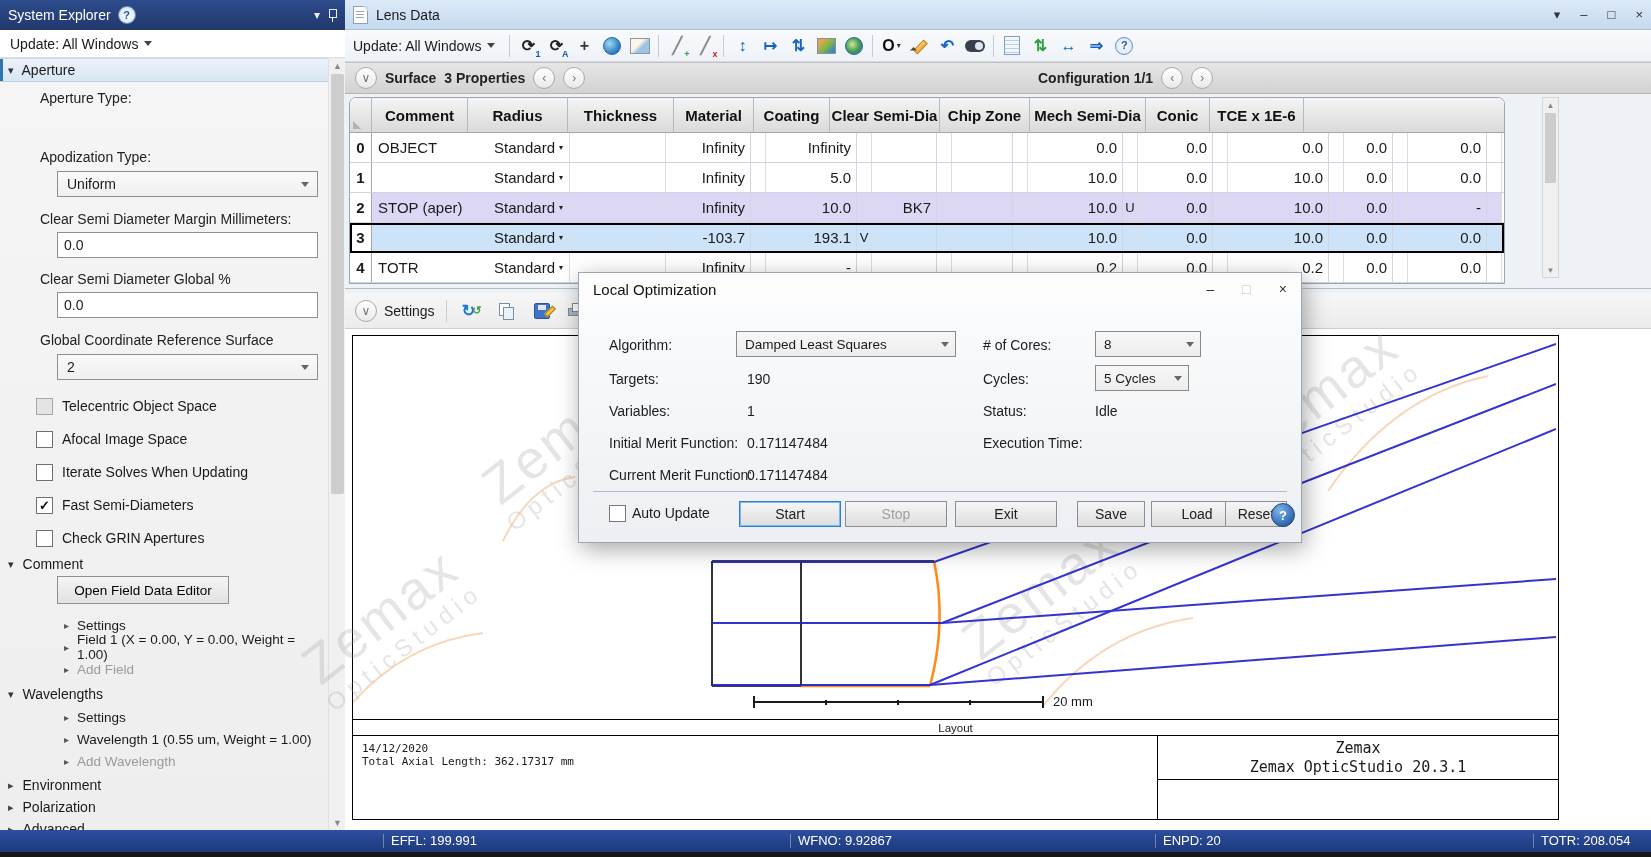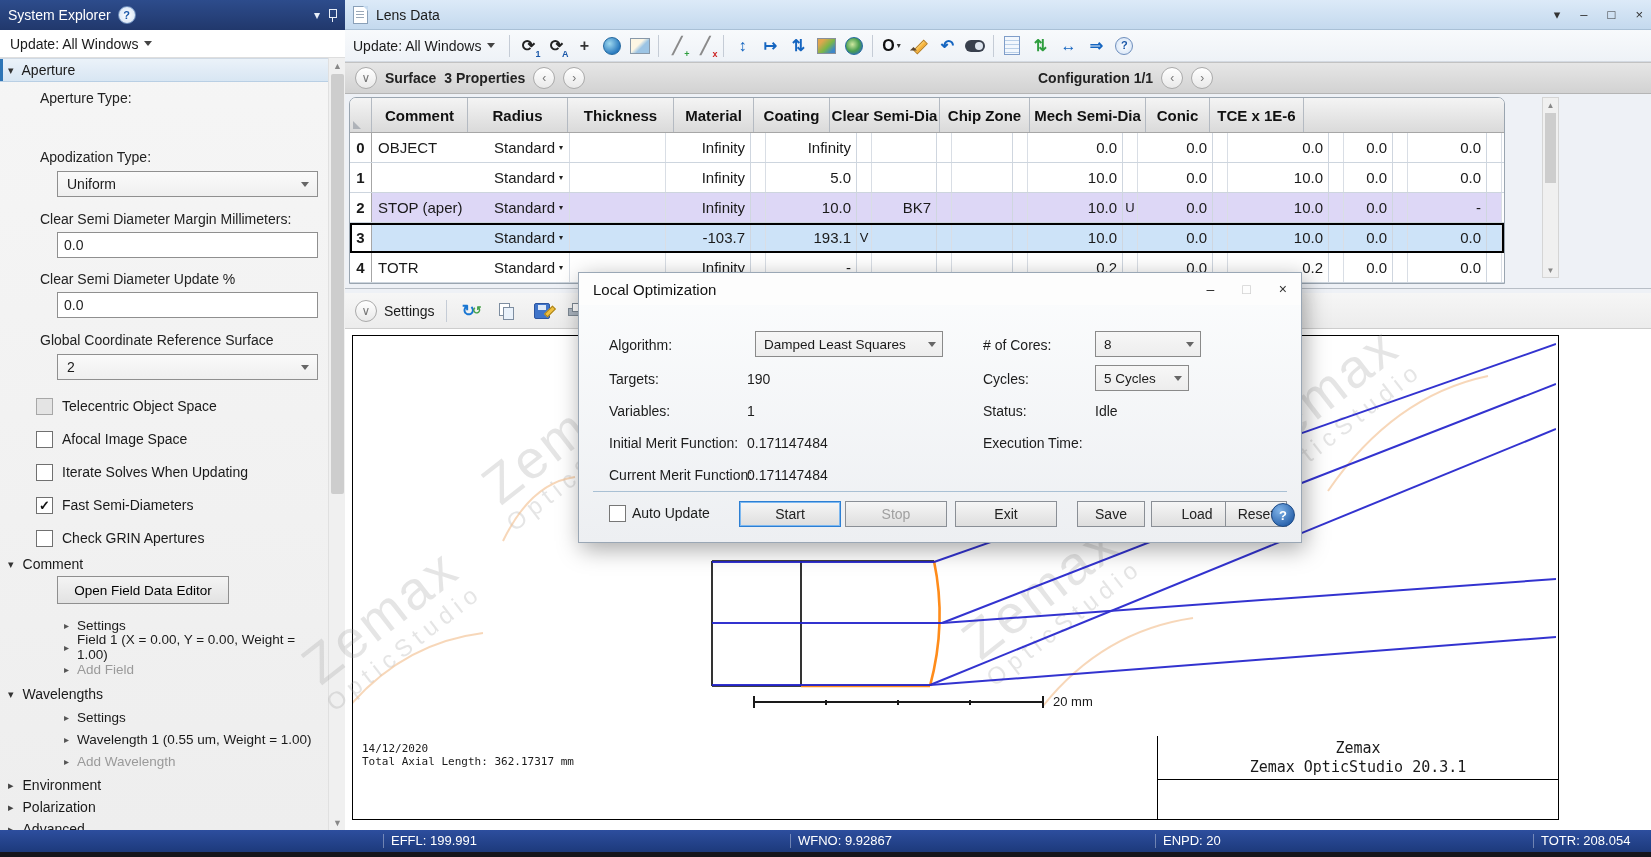--- a/index.html
+++ b/index.html
@@ -185,21 +185,21 @@
 
   <div class="sxlabel" style="top:149px">Apodization Type:</div>
   <div class="sxselect" style="top:171px">
     <span>Uniform</span>
     <span class="chev-d"></span>
   </div>
 
   <div class="sxlabel" style="top:211px">Clear Semi Diameter Margin Millimeters:</div>
   <input class="sxinput" style="top: 232px;" value="0.0">
 
-  <div class="sxlabel" style="top:271px">Clear Semi Diameter Update %</div>
+  <div class="sxlabel" style="top:271px">Clear Semi Diameter Global %</div>
   <input class="sxinput" style="top: 292px;" value="0.0">
 
   <div class="sxlabel" style="top:332px">Global Coordinate Reference Surface</div>
   <div class="sxselect" style="top:354px">
     <span>2</span>
     <span class="chev-d"></span>
   </div>
 
   <div class="abs" style="left:36px;top:396px;">
       <div class="cbrow">
@@ -730,20 +730,23 @@
           <line x1="401" y1="360" x2="401" y2="372"></line>
           <line x1="690" y1="360" x2="690" y2="372"></line>
           <line x1="473" y1="364" x2="473" y2="369"></line>
           <line x1="545" y1="364" x2="545" y2="369"></line>
           <line x1="617" y1="364" x2="617" y2="369"></line>
         </g>
         <text x="700" y="371" font-size="13" fill="#111" font-family="Liberation Sans, sans-serif"> </text>
       </svg>
       <div class="abs" style="left:700px;top:358px;font-size:13px;">20 mm</div>
 
+      <div id="lay-strip">
+        <span>Layout</span>
+      </div>
       <div id="lay-annot">
         <div id="annot-left">
           <div>14/12/2020</div>
           <div>Total Axial Length:  362.17317 mm</div>
         </div>
         <div id="annot-right">
           <div id="annot-brand">
             <div>Zemax</div>
             <div>Zemax OpticStudio 20.3.1</div>
           </div>
@@ -756,21 +759,21 @@
 <div class="abs" id="dlg">
   <div id="dlg-title">
     <span>Local Optimization</span>
     <span class="spacer"></span>
     <span class="wbtn">–</span>
     <span class="wbtn dis">□</span>
     <span class="wbtn">×</span>
   </div>
 
   <div class="dlbl" style="left:30px;top:64px;">Algorithm:</div>
-  <div class="dd" style="left:176px;top:58px;width:188px;">
+  <div class="dd" style="left:157px;top:58px;width:220px;">
     <span>Damped Least Squares</span>
     <span class="chev-d"></span>
   </div>
   <div class="dlbl" style="left:404px;top:64px;"># of Cores:</div>
   <div class="dd" style="left:516px;top:58px;width:106px;">
     <span>8</span>
     <span class="chev-d"></span>
   </div>
 
   <div class="dlbl" style="left:30px;top:98px;">Targets:</div>

